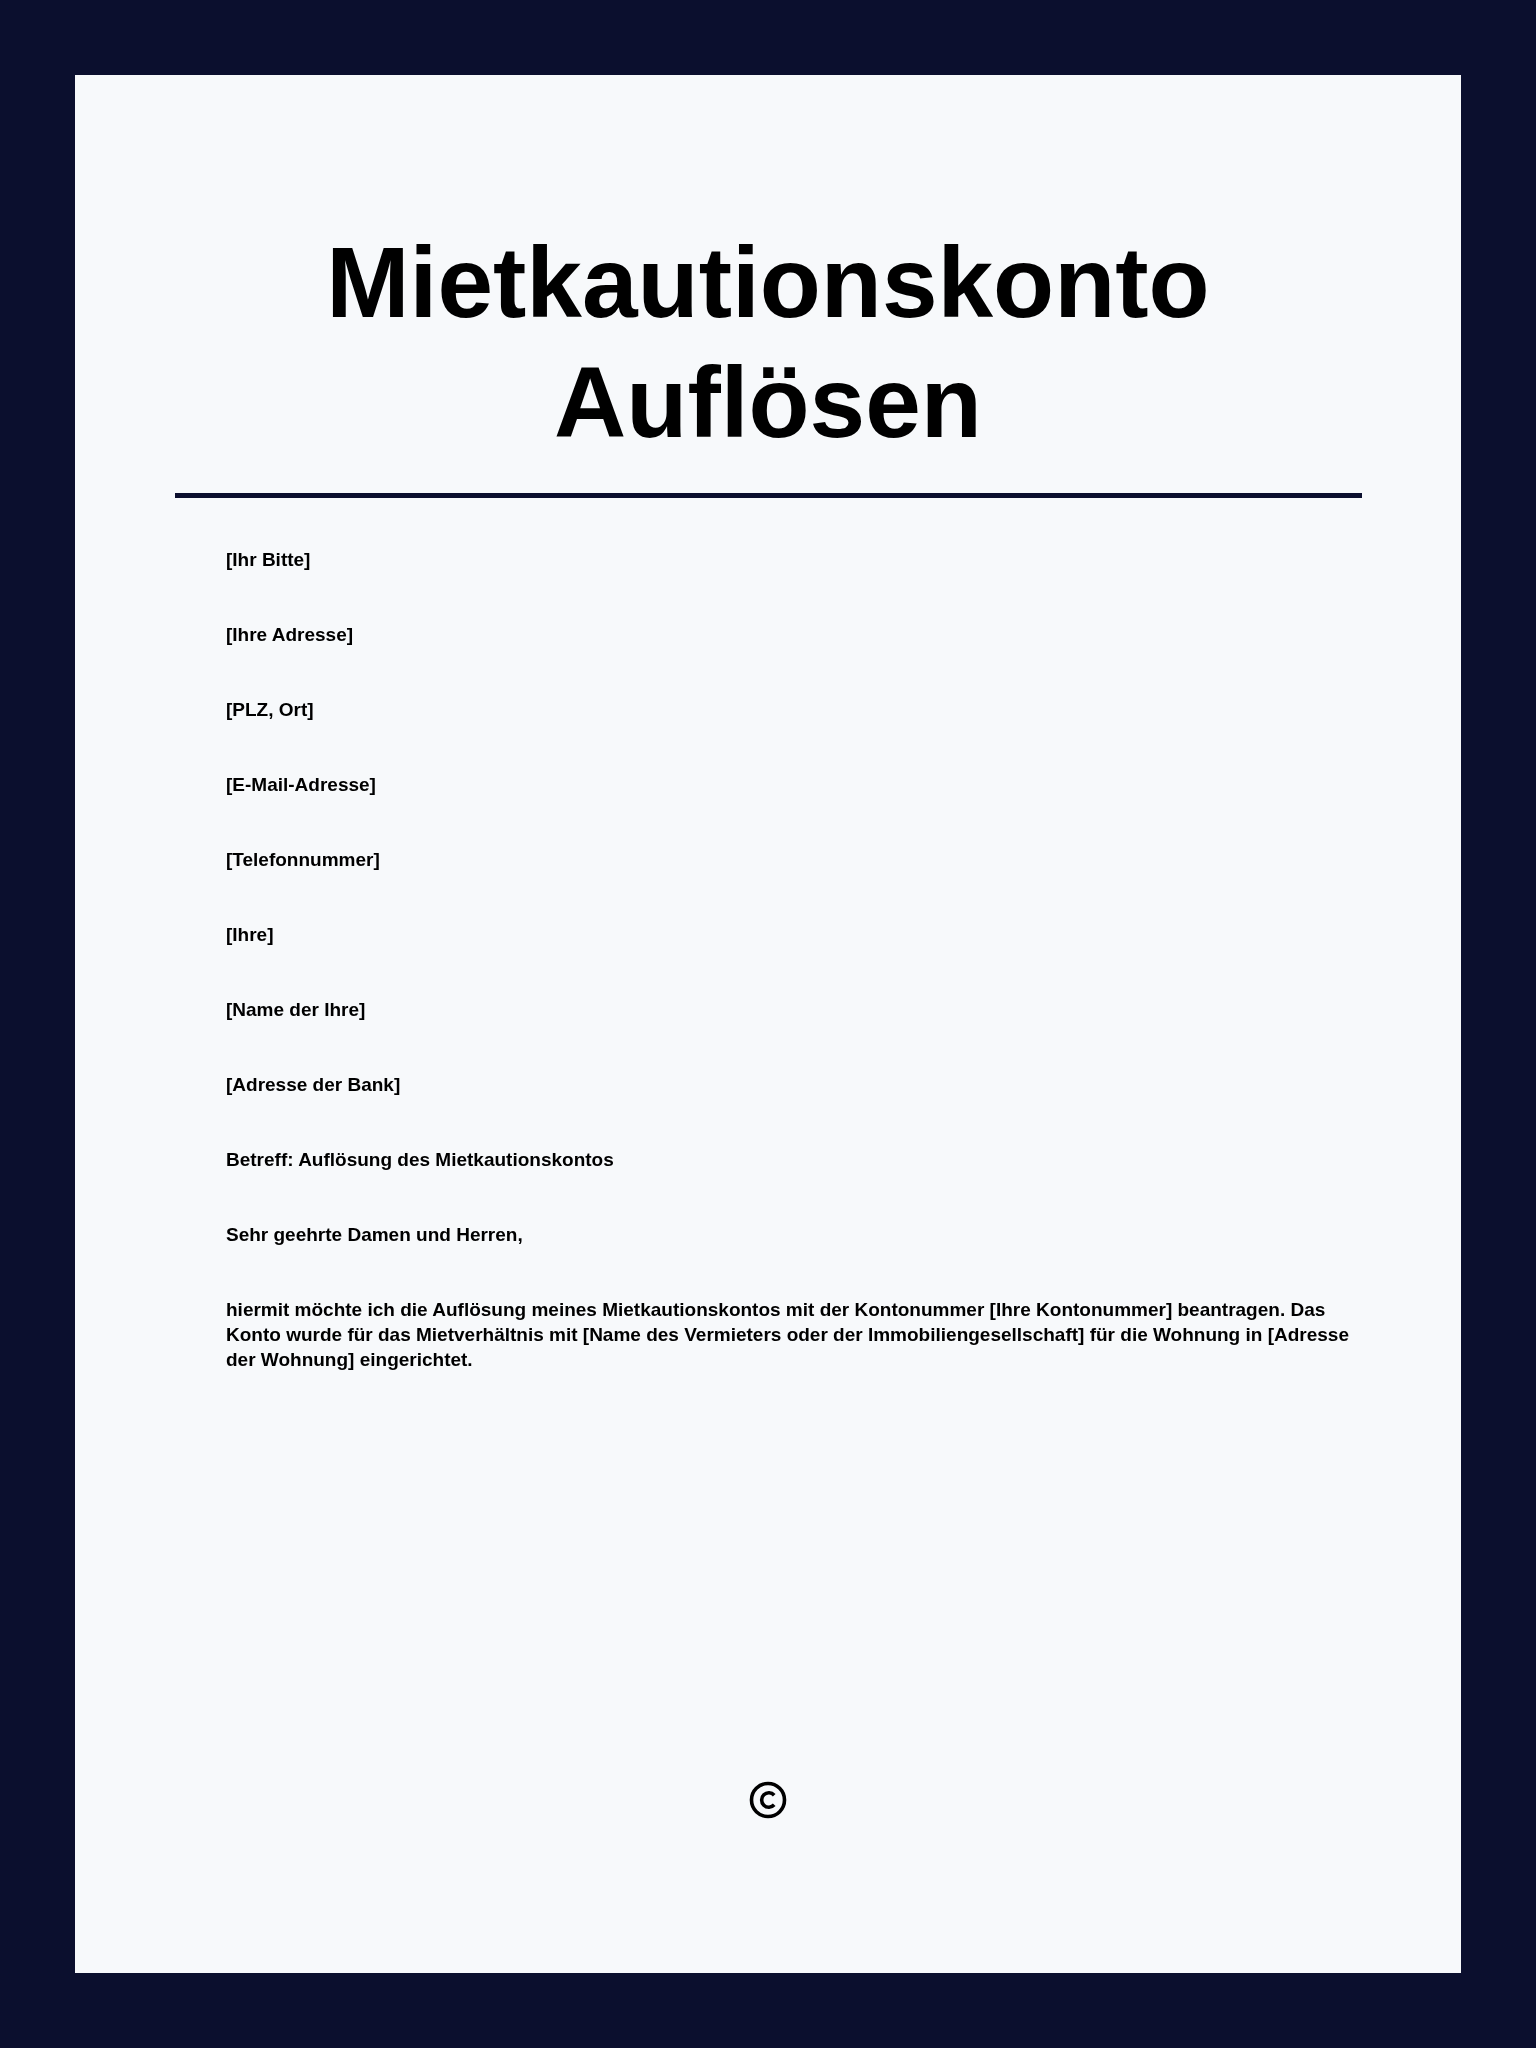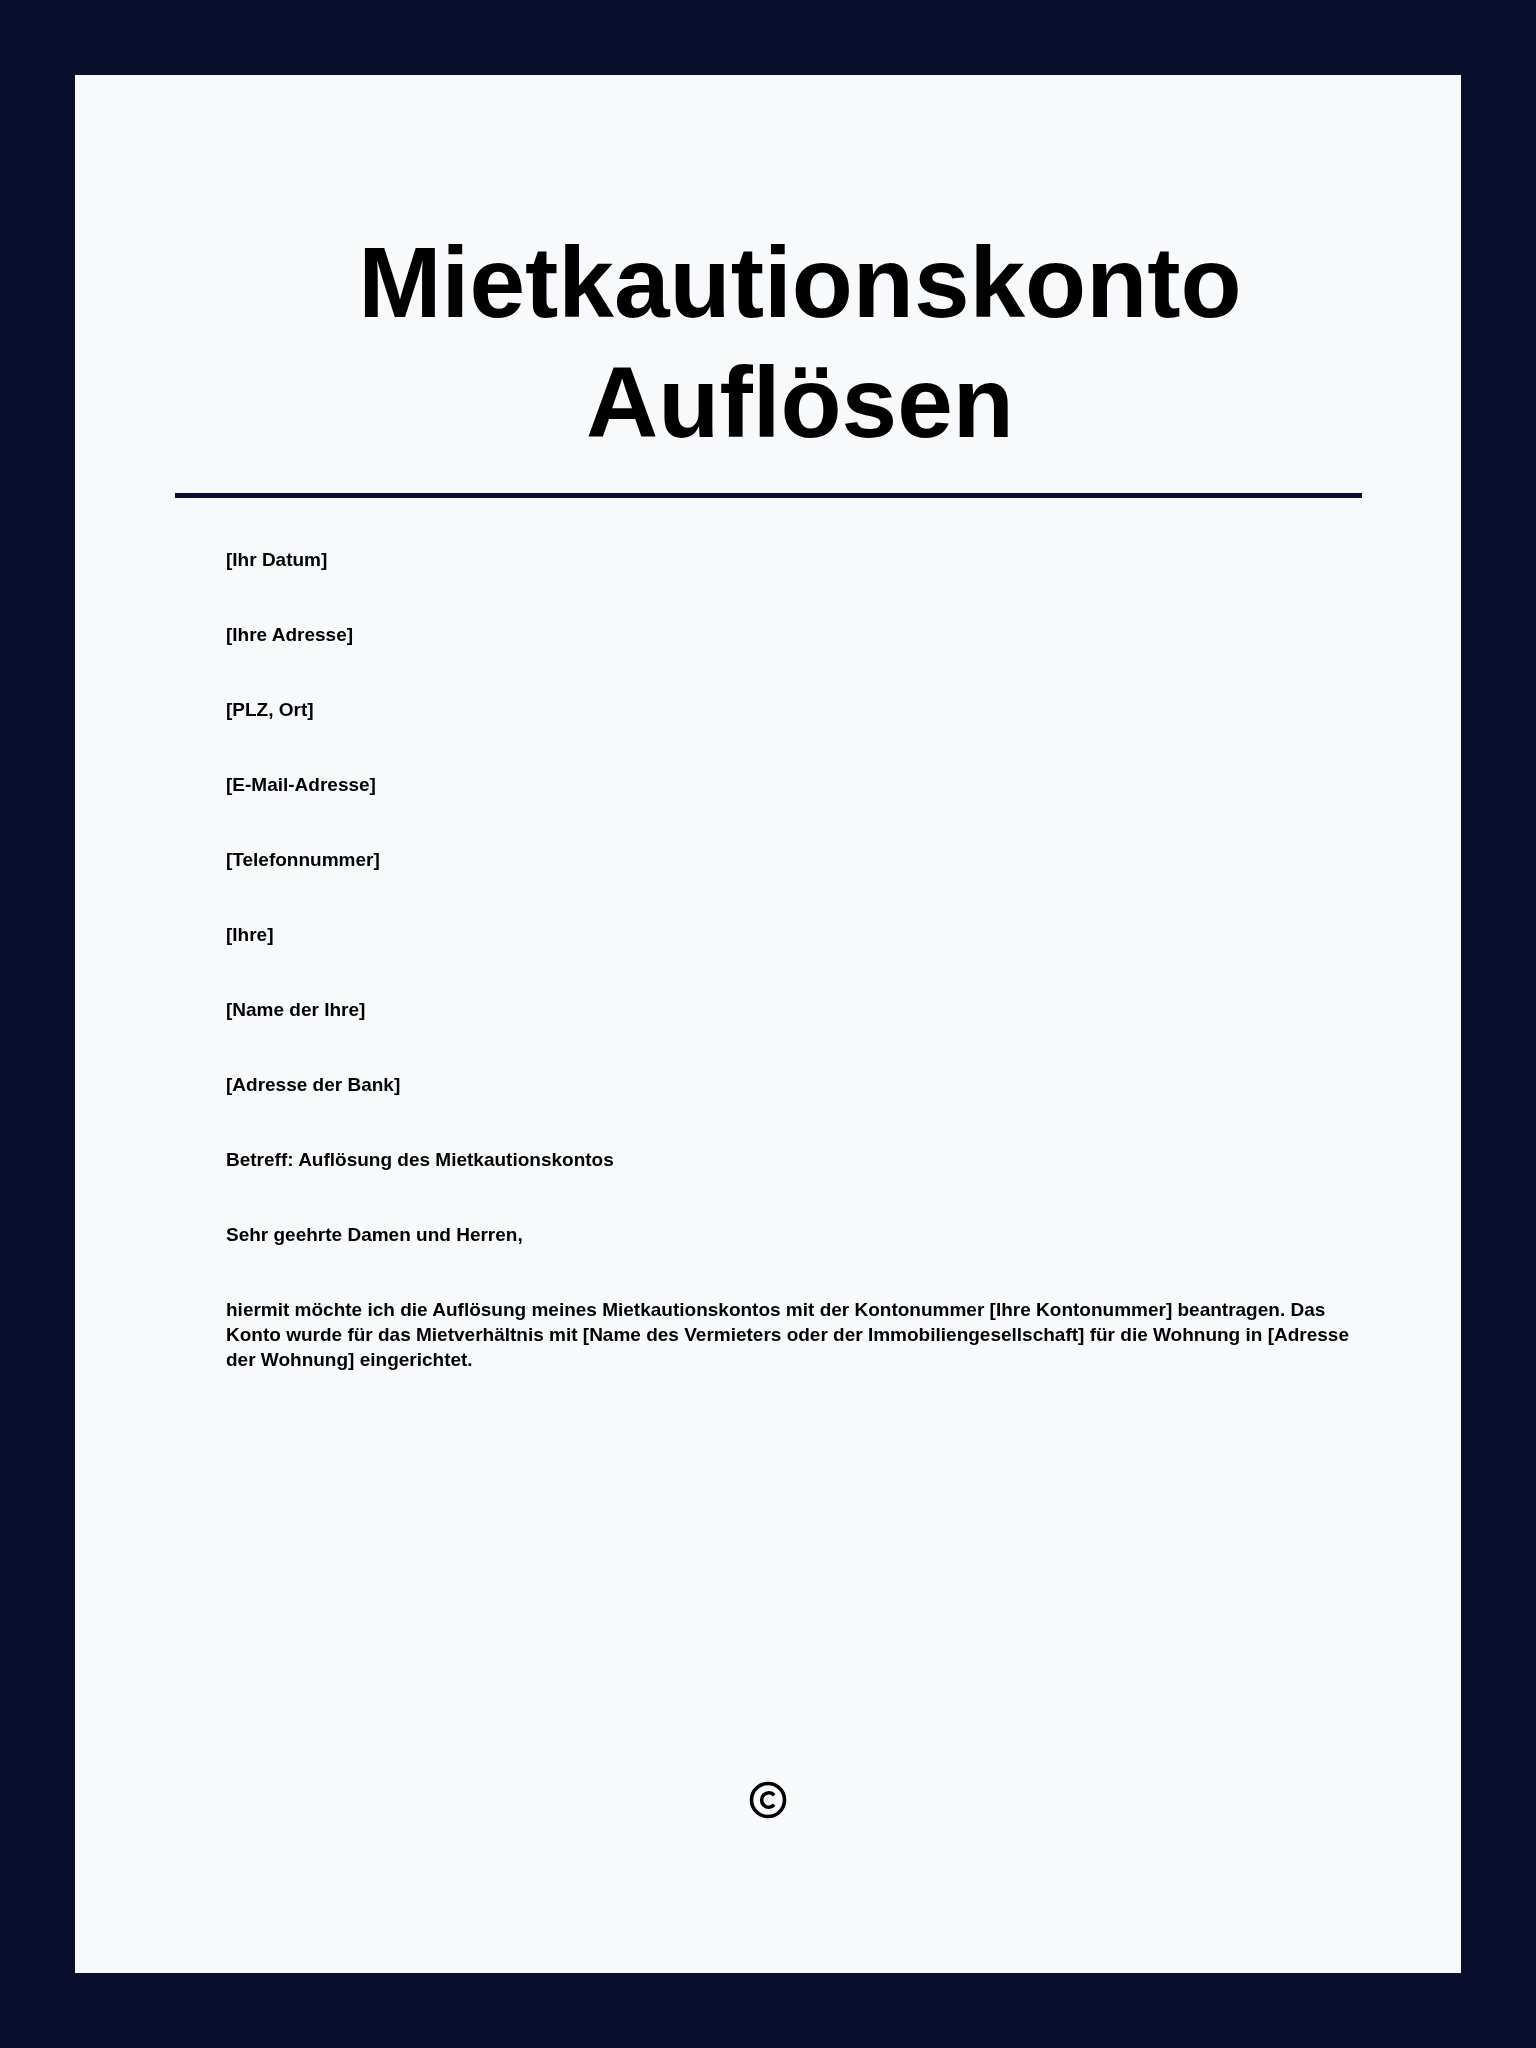--- a/index.html
+++ b/index.html
@@ -26,21 +26,20 @@
       position: absolute;
       left: 0;
       top: 147px;
       width: 1386px;
       margin: 0;
       text-align: center;
       font-weight: bold;
       font-size: 100px;
       line-height: 120px;
       color: #000000;
-      padding-left: 32px;
     }
     .title span {
       display: block;
     }
     .rule {
       position: absolute;
       left: 100px;
       top: 418px;
       width: 1187px;
       height: 5px;
@@ -79,21 +78,21 @@
 <div class="page">
   <h1 class="title">
     <span>Mietkautionskonto</span>
     <span>Auflösen</span>
   </h1>
 
   <div class="rule"></div>
 
   <div class="body">
     <div class="block">
-      <p>[Ihr Datum]</p>
+      <p>[Ihr Bitte]</p>
       <p>[Ihre Adresse]</p>
       <p>[PLZ, Ort]</p>
       <p>[E-Mail-Adresse]</p>
       <p>[Telefonnummer]</p>
     </div>
 
     <div class="block">
       <p>[Ihre]</p>
     </div>
 

